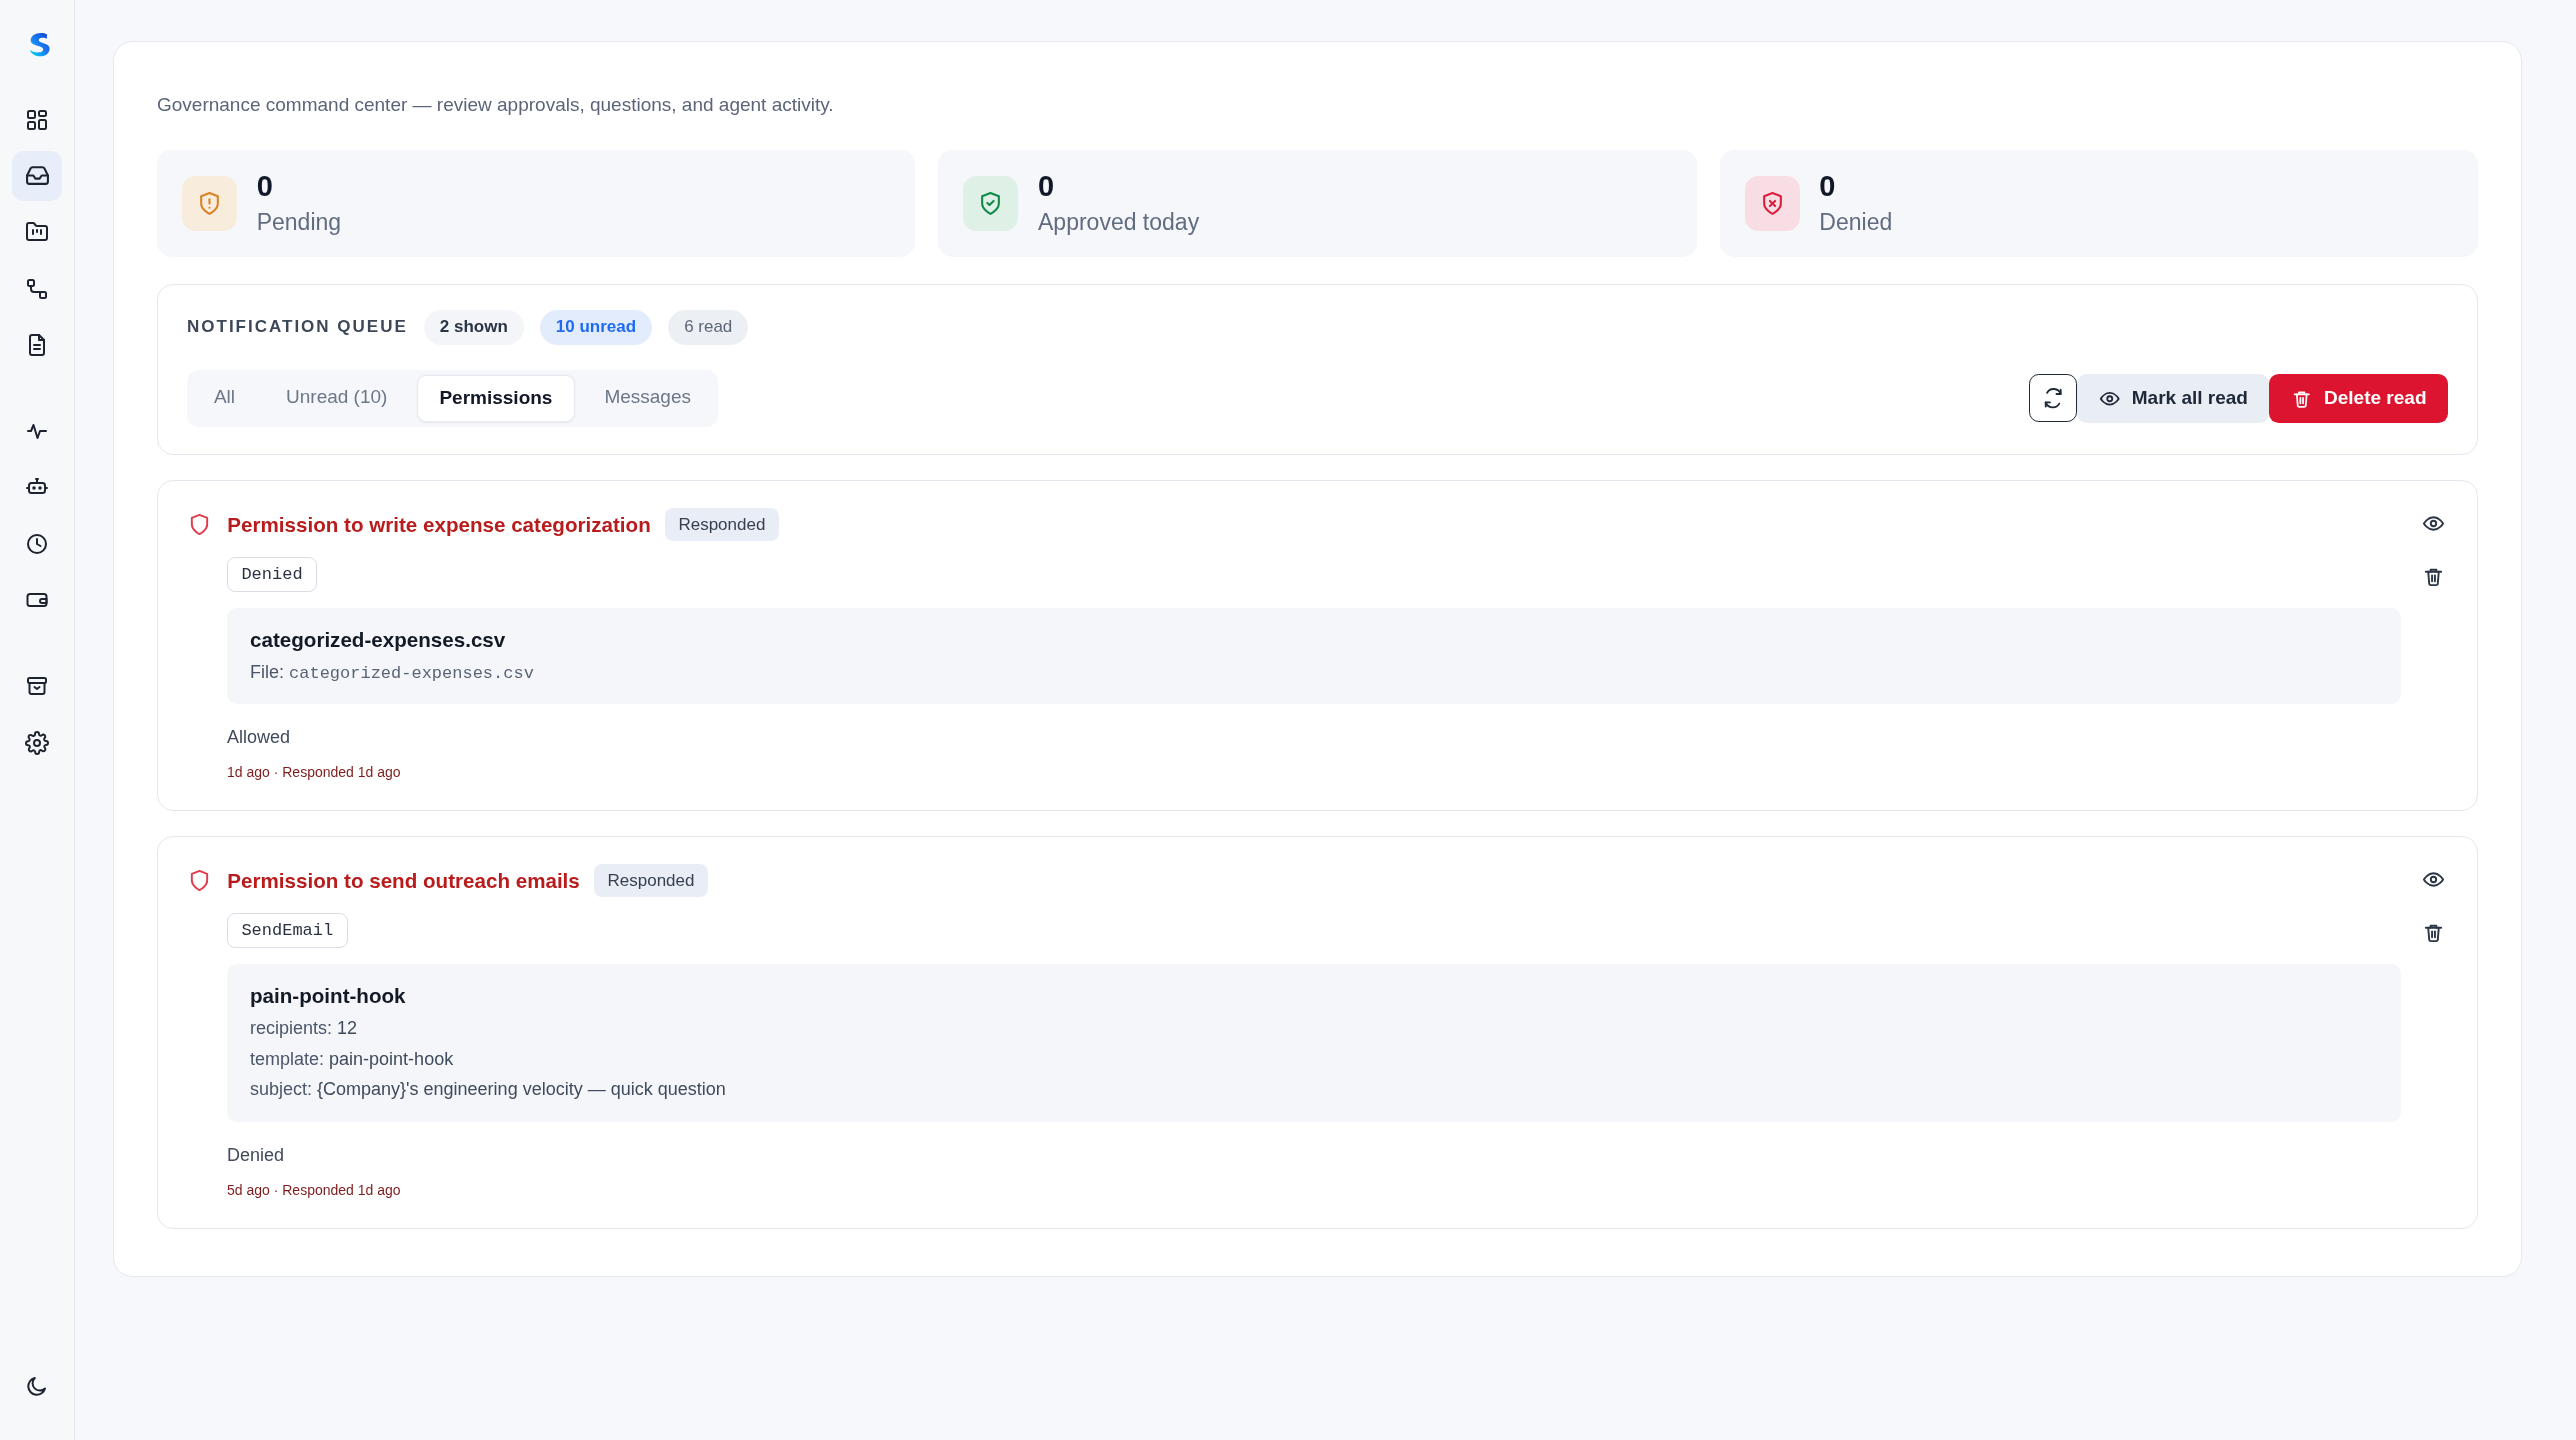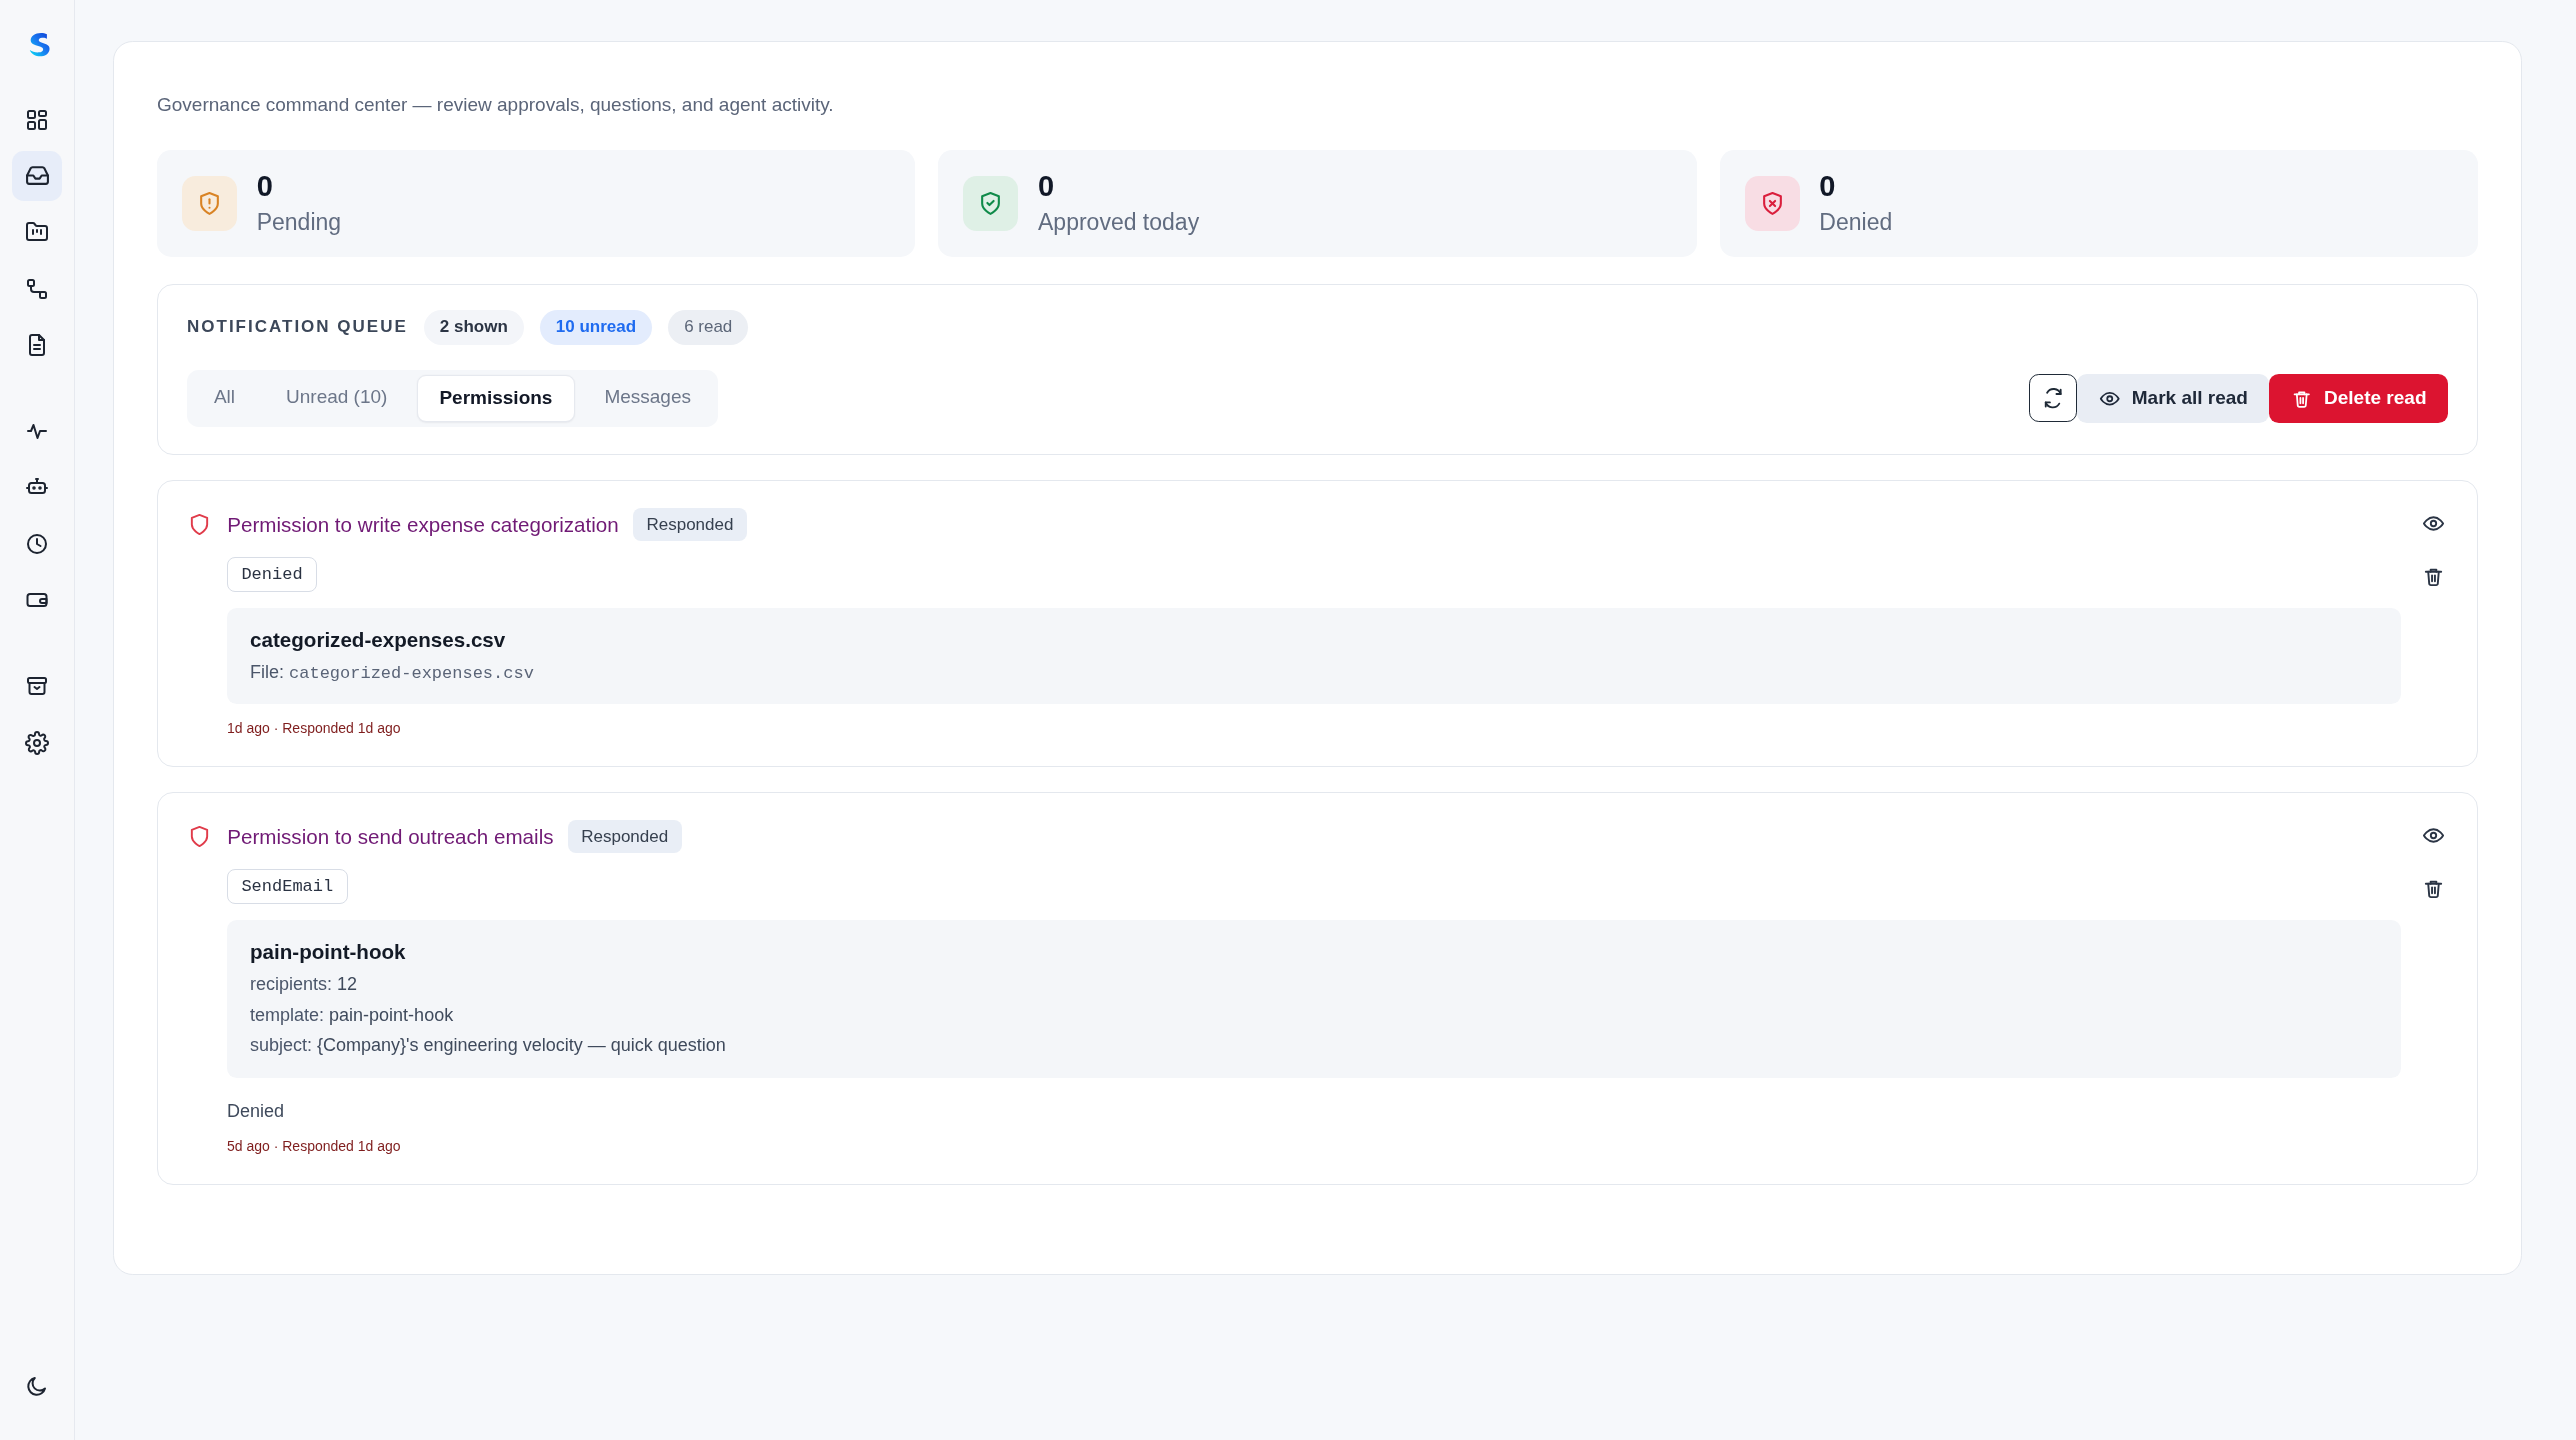--- a/index.html
+++ b/index.html
@@ -111,21 +111,21 @@
   
   .notif {
     margin-top: 25px;
     background: #ffffff;
     border: 0.9px solid #e4e8ee;
     border-radius: 16px;
     padding: 27px 30px 30px 30px;
     position: relative;
   }
   .notif-head { display: flex; align-items: center; gap: 14.3px; }
-  .notif-title { font-size: 20.6px; color: #701a75; font-weight: 400; }
+  .notif-title { font-size: 20.6px; color: #b91c1c; font-weight: 700; }
   .badge-responded {
     font-size: 17px; color: #36404f; background: #e9eef6;
     border-radius: 8px; padding: 6.3px 13.4px; font-weight: 500;
   }
   .tag-mono {
     display: inline-block; margin: 16px 0 0 39px;
     font-family: "Liberation Mono", monospace;
     font-size: 17px; color: #2a3242;
     border: 0.9px solid #d8dde6; border-radius: 8px;
     padding: 7.2px 13.4px; background: #fff;
@@ -392,20 +392,21 @@
         <span class="tag-mono">Denied</span>
 
         <div class="detail">
           <div class="detail-title">categorized-expenses.csv</div>
           <div class="detail-line">
             <span class="k">File:</span>
             <span class="mono">categorized-expenses.csv</span>
           </div>
         </div>
 
+        <div class="notif-status">Allowed</div>
         <div class="notif-meta">1d ago · Responded 1d ago</div>
       </article>
 
       <article class="notif">
         <div class="notif-side">
           <span class="side-icon">
             <svg width="23" height="23" viewBox="0 0 24 24" fill="none" stroke="currentColor" stroke-width="2" stroke-linecap="round" stroke-linejoin="round">
               <path d="M2 12s3.8-6.5 10-6.5S22 12 22 12s-3.8 6.5-10 6.5S2 12 2 12z"></path>
                 <circle cx="12" cy="12" r="2.8"></circle>
             </svg>

